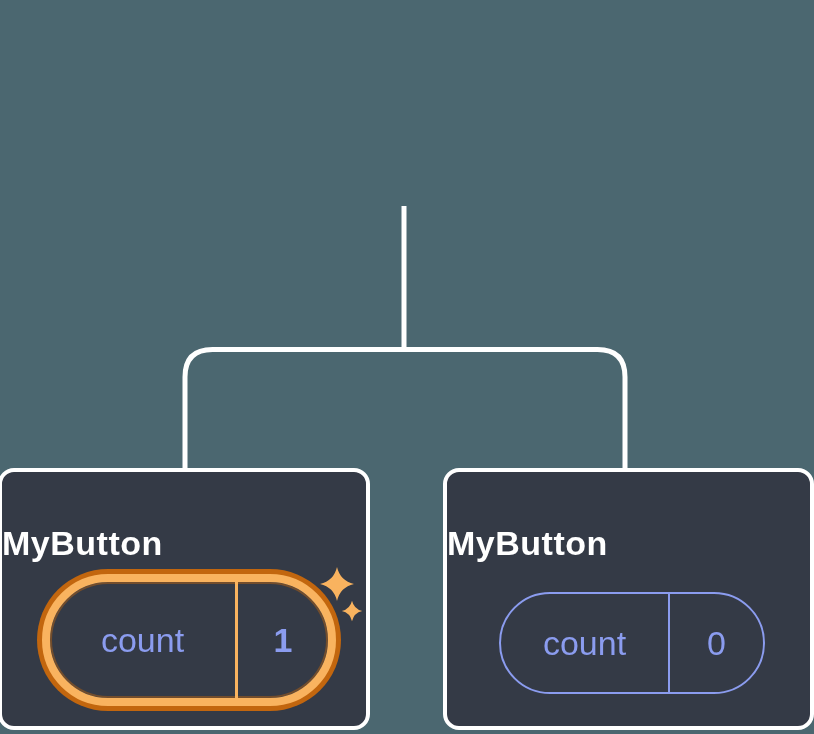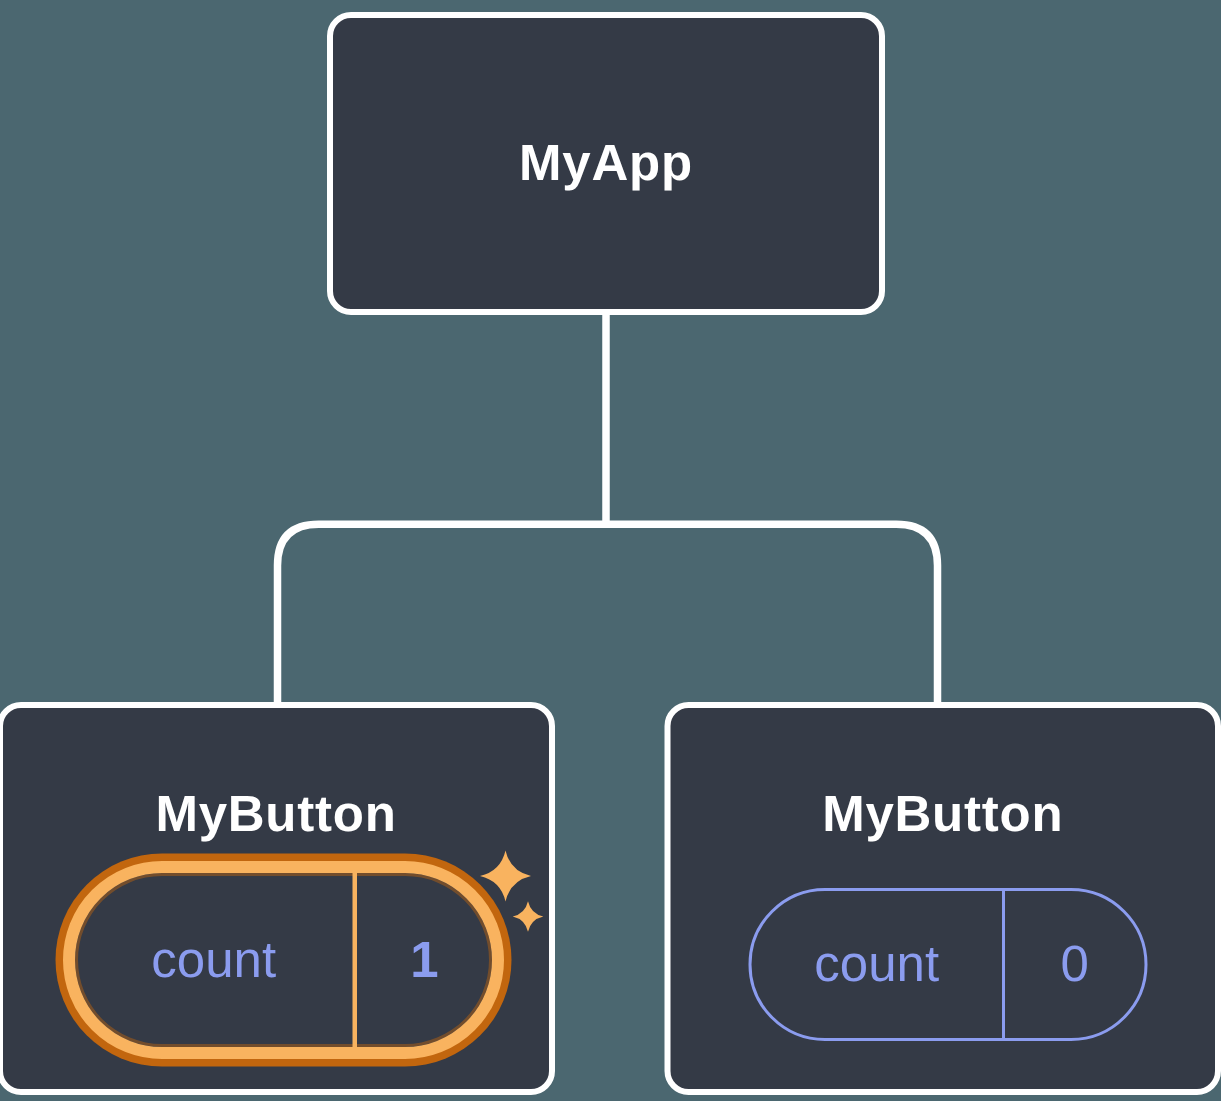--- a/index.html
+++ b/index.html
@@ -16,21 +16,21 @@
     left:218px;top:8px;width:372px;height:202px;
     display:flex;align-items:center;justify-content:center;
   }
   .node-label{
     font-size:34px;font-weight:700;color:#FFFFFF;letter-spacing:.5px;
   }
   .node-child{top:468px;height:262px;}
   .node-left{left:-2px;width:372px;}
   .node-right{left:443px;width:371px;}
   .node-child .node-label{
-    position:absolute;top:52px;left:0;width:100%;text-align:center;
+    position:absolute;top:52px;left:0;width:100%;text-align:left;
   }
   .pill{
     position:absolute;display:flex;box-sizing:border-box;border-radius:999px;
     color:#8B9CEF;font-size:34px;background:#343A46;
   }
   .pill-key{flex:1;display:flex;align-items:center;justify-content:center;text-align:center;}
   .pill-val{display:flex;align-items:center;justify-content:center;}
   .pill-highlight{
     left:40px;top:102px;width:294px;height:132px;
     border:8px solid #F9B35F;
@@ -46,23 +46,20 @@
 </head>
 <body>
 
 <div class="stage">
 
   <svg class="connectors" width="814" height="734" viewBox="0 0 814 734" aria-hidden="true">
     <path d="M404 206 V352" stroke="#FFFFFF" stroke-width="5" fill="none"></path>
     <path d="M185 470 V377 Q185 349.5 212.5 349.5 H597.5 Q625 349.5 625 377 V470" stroke="#FFFFFF" stroke-width="5" fill="none"></path>
   </svg>
 
-  <div class="node node-app">
-    <span class="node-label">MyApp</span>
-  </div>
 
   <div class="node node-child node-left">
     <span class="node-label">MyButton</span>
     <div class="pill pill-highlight">
       <span class="pill-key">count</span>
       <span class="pill-val">1</span>
     </div>
   </div>
 
   <svg class="sparkles" width="60" height="72" viewBox="0 0 60 72" aria-hidden="true">

